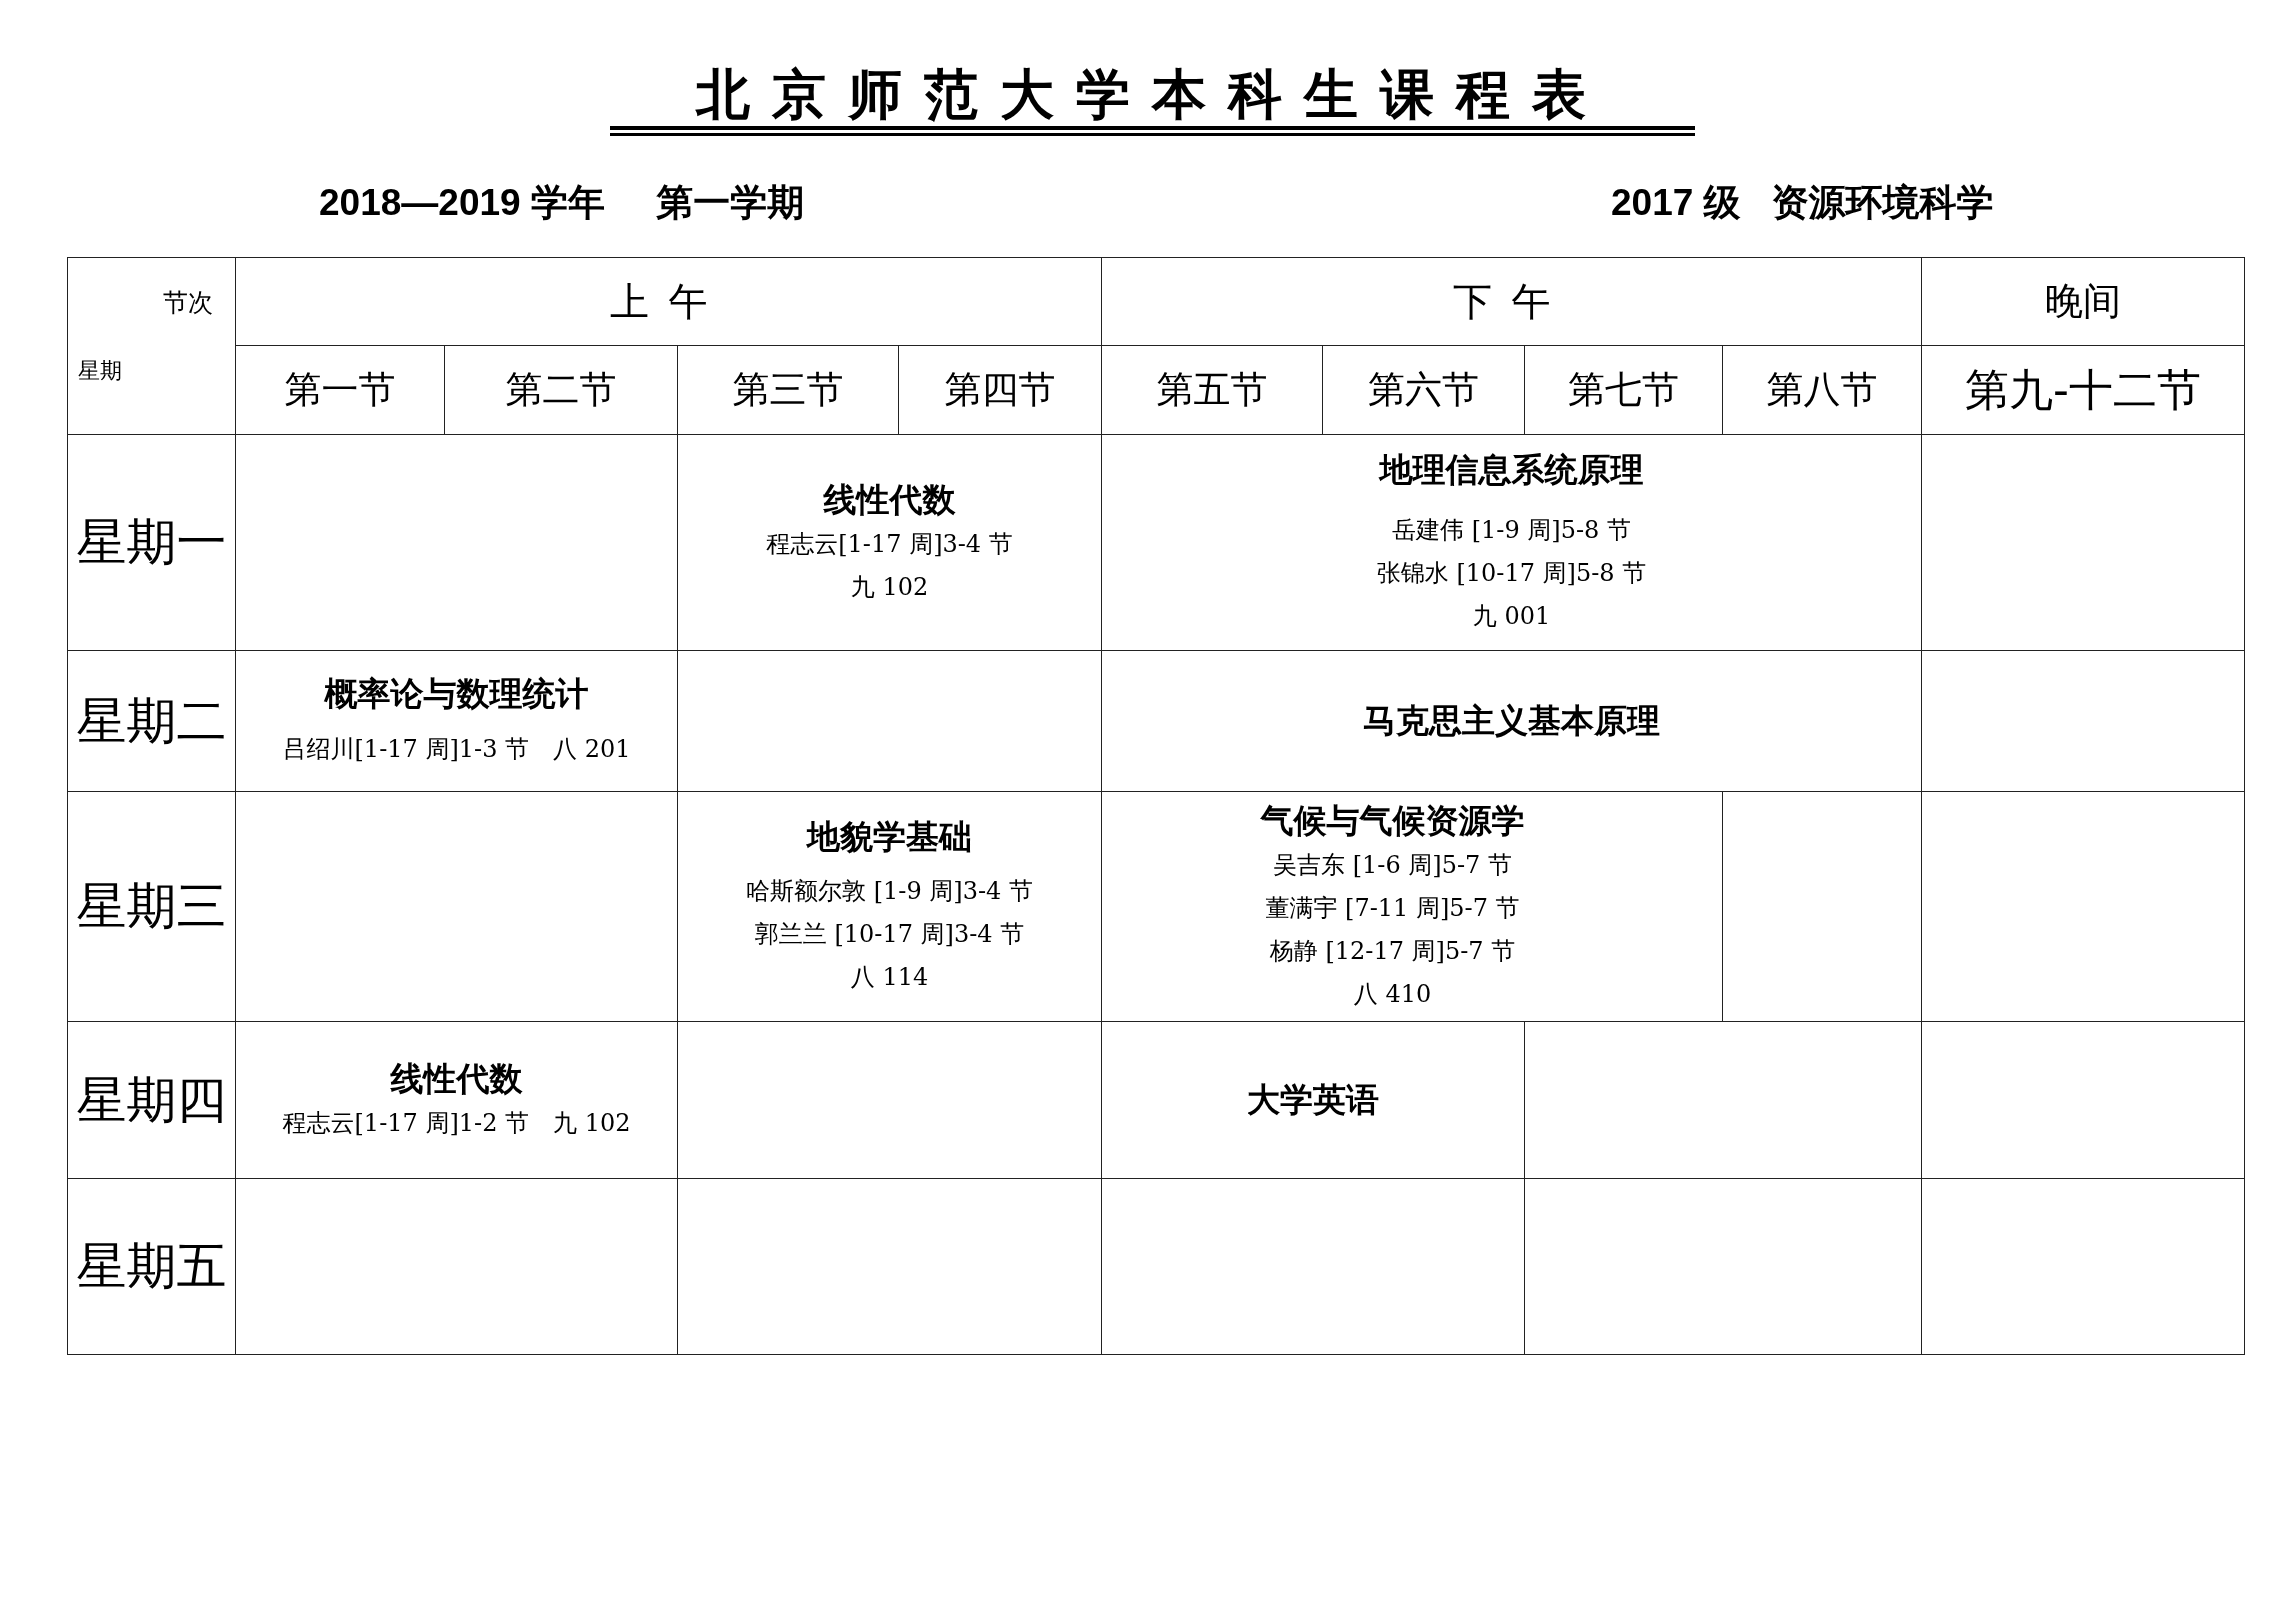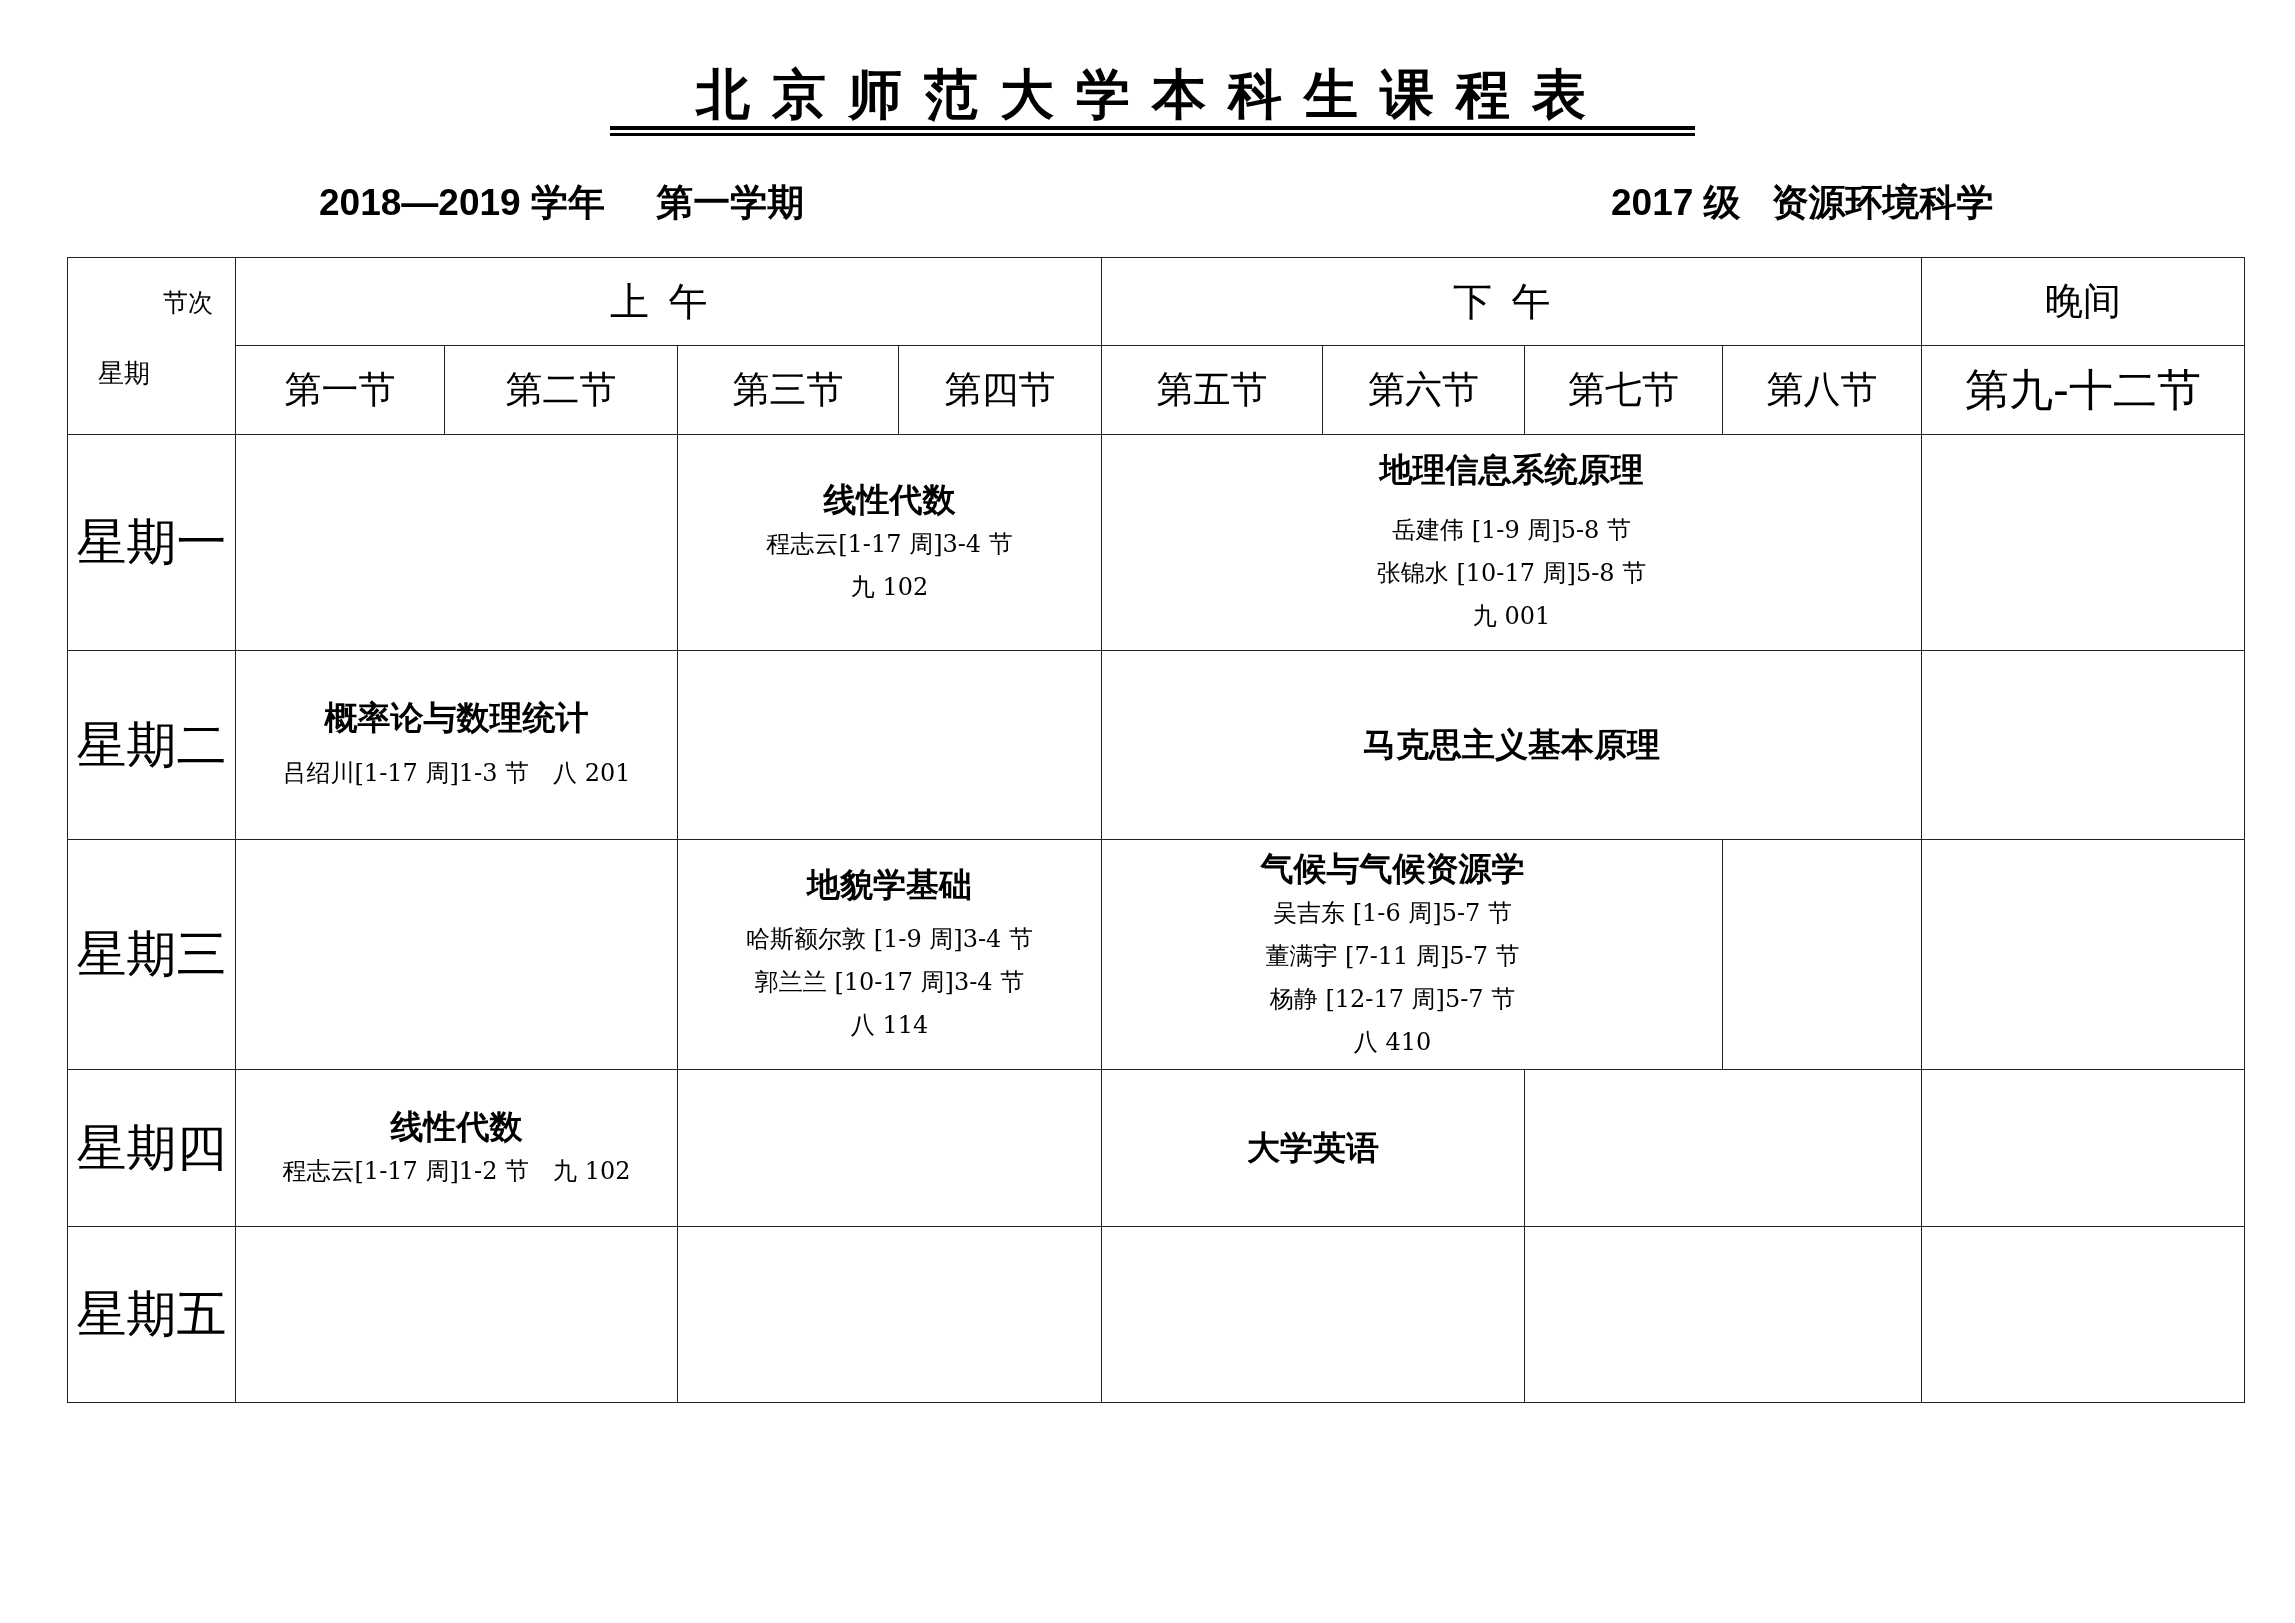--- a/index.html
+++ b/index.html
@@ -18,21 +18,21 @@
 
   table.grid { position:absolute; left:67px; top:257px; border-collapse:collapse;
                table-layout:fixed; width:2174px; }
   table.grid td { border:1.6px solid #222; padding:0; text-align:center; vertical-align:middle; }
   .hdr-big { font-size:39px; font-family:"DejaVu Sans","Liberation Sans",sans-serif; font-weight:300; letter-spacing:19.6px; }
   .hdr-eve { font-size:38px; font-family:Liberation Mono, monospace; }
   .hdr-sec { font-size:37px; font-family:"DejaVu Sans","Liberation Sans",sans-serif; }
   .hdr-sec-s { font-size:44px; font-family:"DejaVu Sans","Liberation Sans",sans-serif; }
   .corner { position:relative; }
   .corner .c-top { position:absolute; right:22px; top:27.5px; font-size:25px; font-family:"DejaVu Sans",sans-serif; }
-  .corner .c-bot { position:absolute; left:30px; top:98px; font-size:26px; font-family:"DejaVu Sans",sans-serif;text-align:right; }
+  .corner .c-bot { position:absolute; left:10px; top:98px; font-size:22px; font-family:"DejaVu Sans",sans-serif;text-align:right; }
   .day { font-size:50px; font-family:Liberation Sans, sans-serif; }
   .course { font-family:"DejaVu Sans","Liberation Sans",sans-serif; font-weight:bold; font-size:33px; line-height:46px; }
   .info { font-size:24px; line-height:43px; white-space:nowrap; }
   .mid { display:block; }
 </style>
 </head>
 <body>
 
 <div class="title">北京师范大学本科生课程表</div>
 <div class="title-rule rule1"></div>
@@ -88,21 +88,21 @@
     </td>
     <td colspan="4">
       <span class="course mid" style="margin-bottom:15.7px">地理信息系统原理</span>
       <span class="info mid">岳建伟 [1-9 周]5-8 节</span>
       <span class="info mid">张锦水 [10-17 周]5-8 节</span>
       <span class="info mid">九 001</span>
     </td>
     <td></td>
   </tr>
 
-  <tr style="height:189px">
+  <tr style="height:141px">
     <td class="day">星期二</td>
     <td colspan="2">
       <span class="course mid" style="margin-bottom:10.5px">概率论与数理统计</span>
       <span class="info mid">吕绍川[1-17 周]1-3 节　八 201</span>
     </td>
     <td colspan="2"></td>
     <td colspan="4">
       <span class="course mid">马克思主义基本原理</span>
     </td>
     <td></td>

